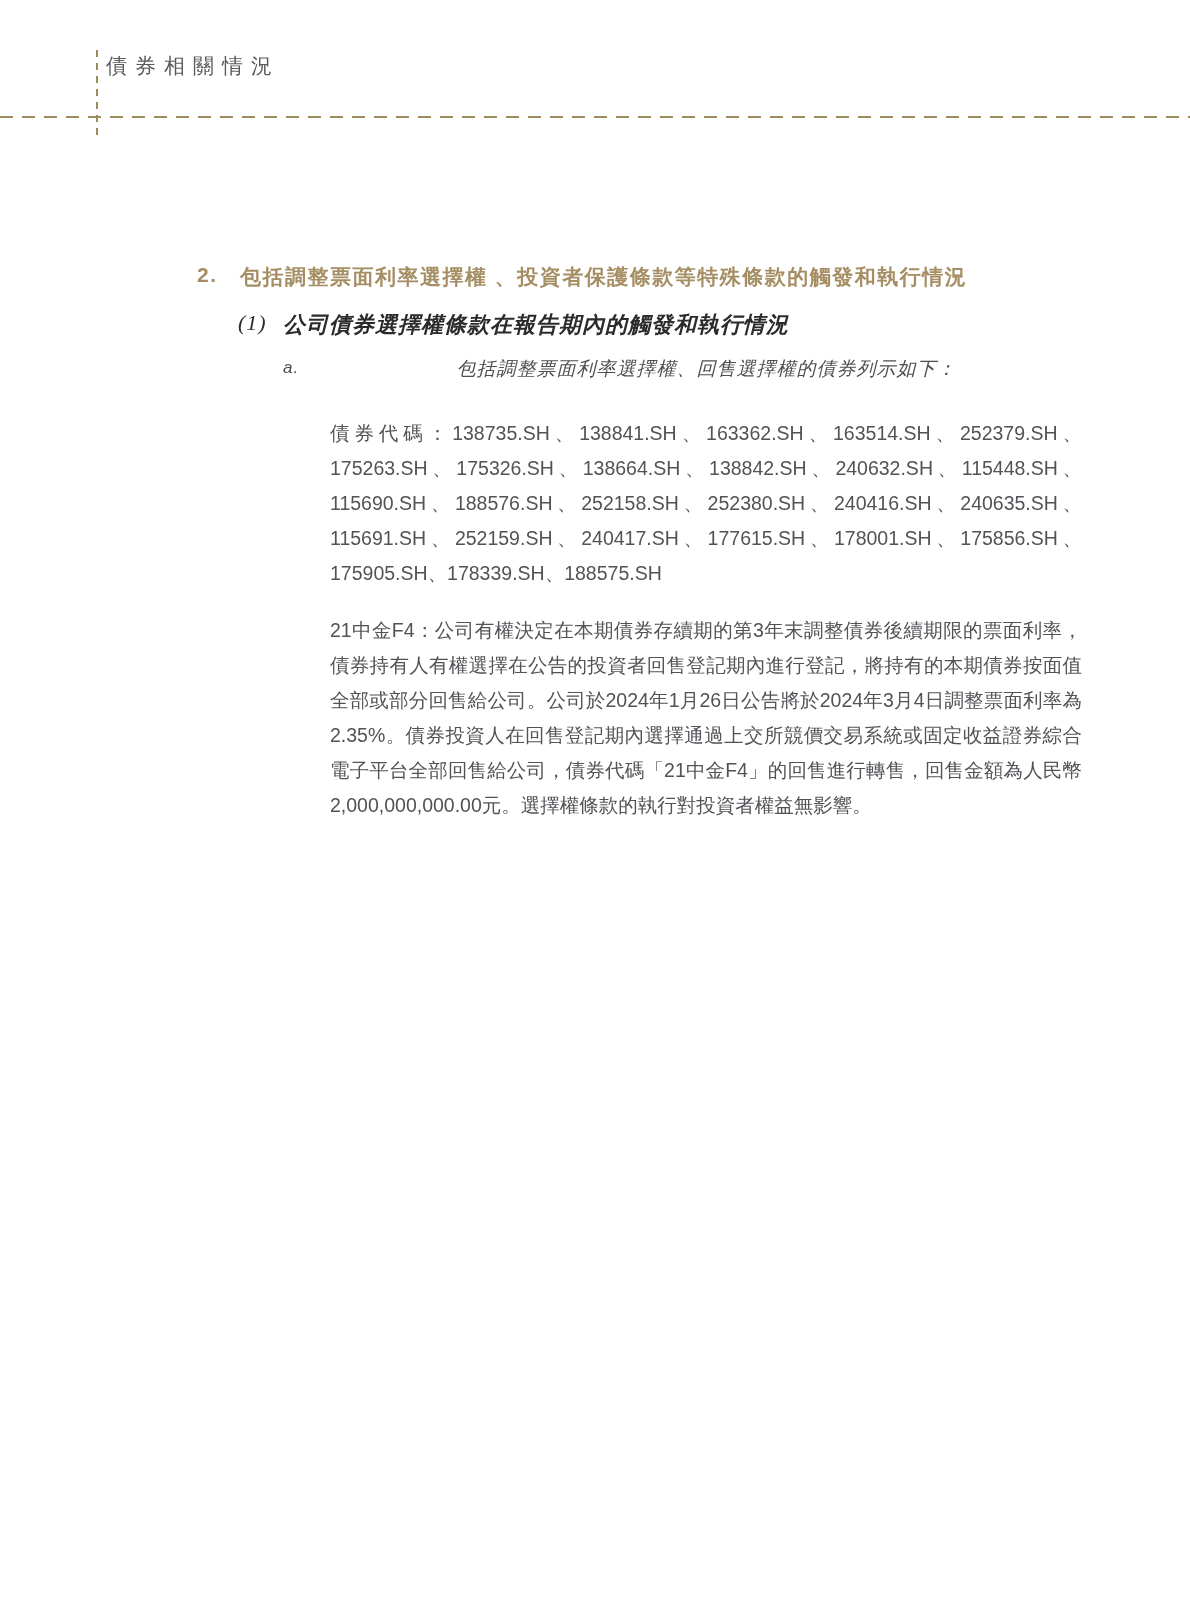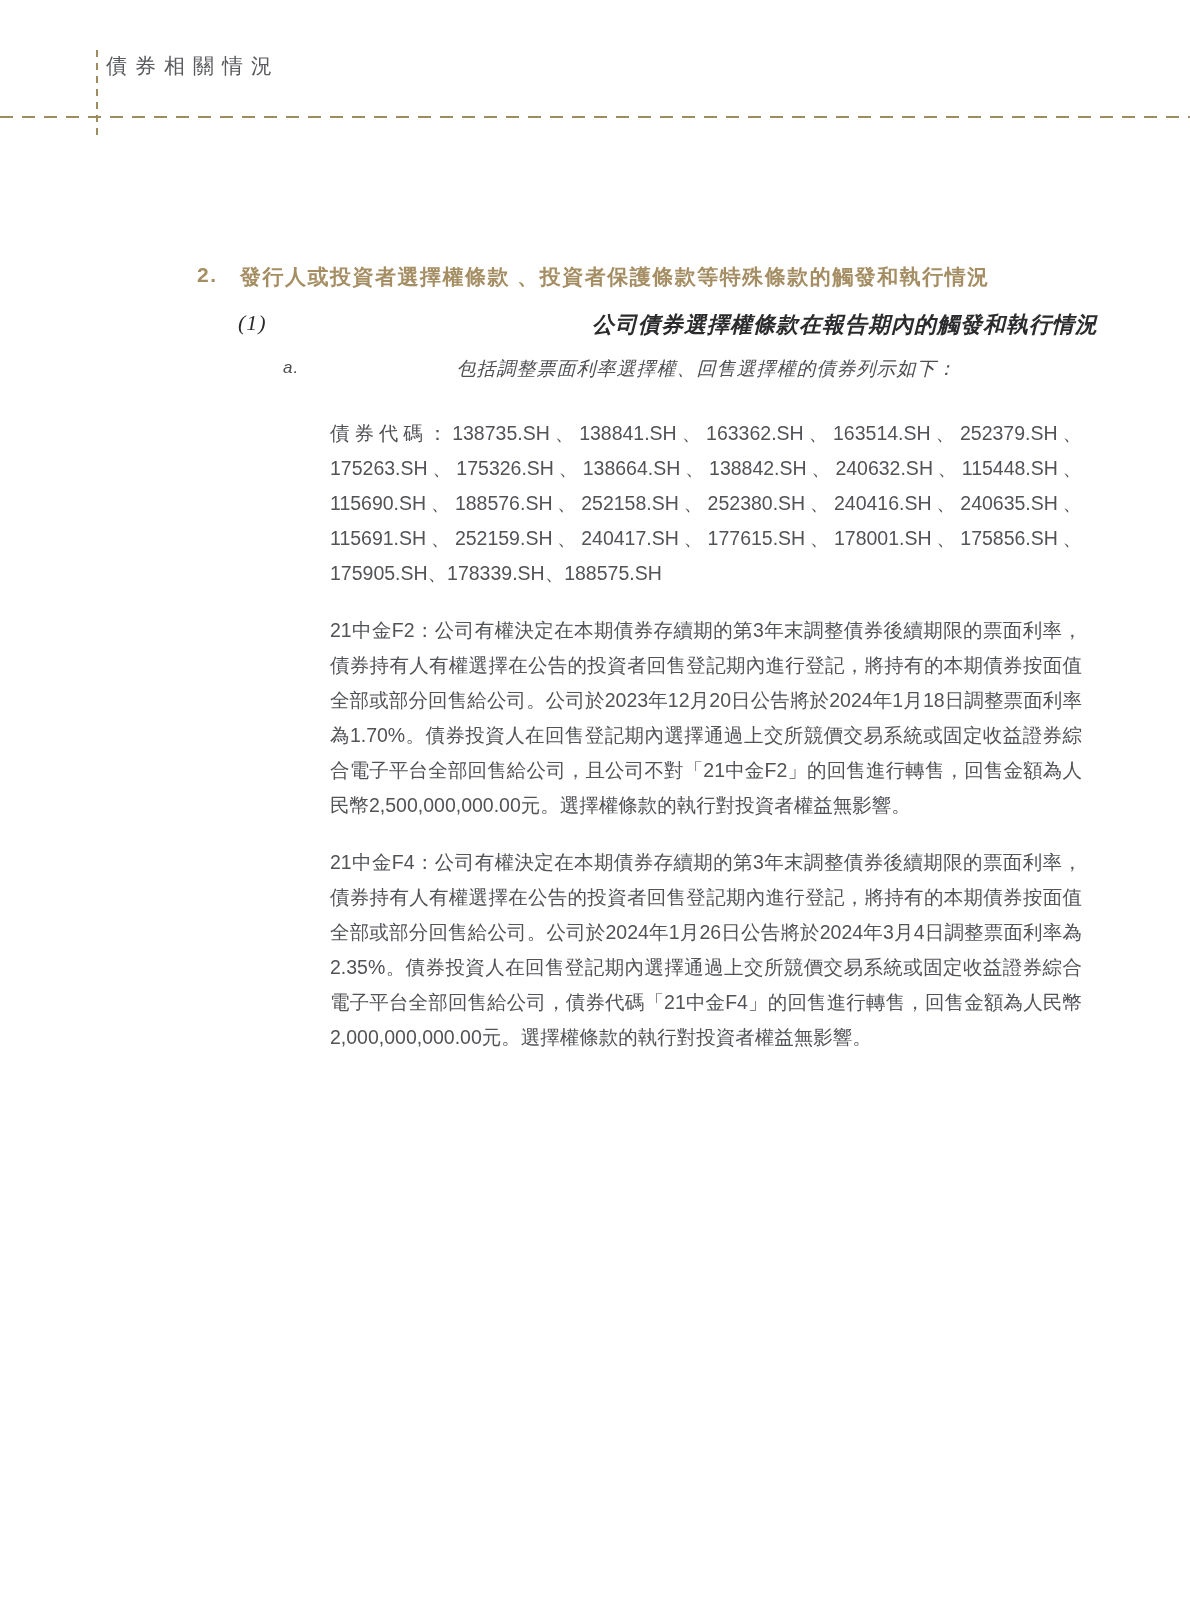--- a/index.html
+++ b/index.html
@@ -68,21 +68,21 @@
     top: 310px;
     width: 860px;
     font-family: "Liberation Serif", "DejaVu Serif", serif;
     font-style: italic;
     font-weight: bold;
     color: #2b2b2d;
     font-size: 22px;
     letter-spacing: 1px;
   }
   .sub1 .num { position: absolute; left: 0; top: 0; font-weight: normal; }
-  .sub1 .ttl { display: block; margin-left: 45px; text-align: right; }
+  .sub1 .ttl { display: block; margin-left: 45px; }
 
   .item-a {
     position: absolute;
     left: 283px;
     top: 356px;
     width: 800px;
     font-style: italic;
     color: #4e4f52;
     font-size: 19px;
     letter-spacing: 1px;
@@ -121,34 +121,33 @@
 <body>
 
 <div class="page">
 
   <div class="v-dash"></div>
   <div class="h-dash"></div>
   <div class="header-title">債券相關情況</div>
 
   <div class="sec2">
     <span class="num">2.</span>
-    <span class="ttl">發行人或投資者選擇權條款 、投資者保護條款等特殊條款的觸發和執行情況</span>
+    <span class="ttl">包括調整票面利率選擇權 、投資者保護條款等特殊條款的觸發和執行情況</span>
   </div>
 
   <div class="sub1">
     <span class="num">(1)</span>
     <span class="ttl">公司債券選擇權條款在報告期內的觸發和執行情況</span>
   </div>
 
   <div class="item-a">
     <span class="num">a.</span>
     <span class="ttl">包括調整票面利率選擇權、回售選擇權的債券列示如下：</span>
   </div>
 
   <div class="content">
     <p>債券代碼：138735.SH、138841.SH、163362.SH、163514.SH、252379.SH、175263.SH、175326.SH、138664.SH、138842.SH、240632.SH、115448.SH、115690.SH、188576.SH、252158.SH、252380.SH、240416.SH、240635.SH、115691.SH、252159.SH、240417.SH、177615.SH、178001.SH、175856.SH、175905.SH、178339.SH、188575.SH</p>
-    <p>21中金F2：公司有權決定在本期債券存續期的第3年末調整債券後續期限的票面利率，債券持有人有權選擇在公告的投資者回售登記期內進行登記，將持有的本期債券按面值全部或部分回售給公司。公司於2023年12月20日公告將於2024年1月18日調整票面利率為1.70%。債券投資人在回售登記期內選擇通過上交所競價交易系統或固定收益證券綜合電子平台全部回售給公司，且公司不對「21中金F2」的回售進行轉售，回售金額為人民幣2,500,000,000.00元。選擇權條款的執行對投資者權益無影響。</p>
     <p>21中金F4：公司有權決定在本期債券存續期的第3年末調整債券後續期限的票面利率，債券持有人有權選擇在公告的投資者回售登記期內進行登記，將持有的本期債券按面值全部或部分回售給公司。公司於2024年1月26日公告將於2024年3月4日調整票面利率為2.35%。債券投資人在回售登記期內選擇通過上交所競價交易系統或固定收益證券綜合電子平台全部回售給公司，債券代碼「21中金F4」的回售進行轉售，回售金額為人民幣2,000,000,000.00元。選擇權條款的執行對投資者權益無影響。</p>
   </div>
 
   <div class="page-number">128</div>
 
 </div>
 
 </body></html>

